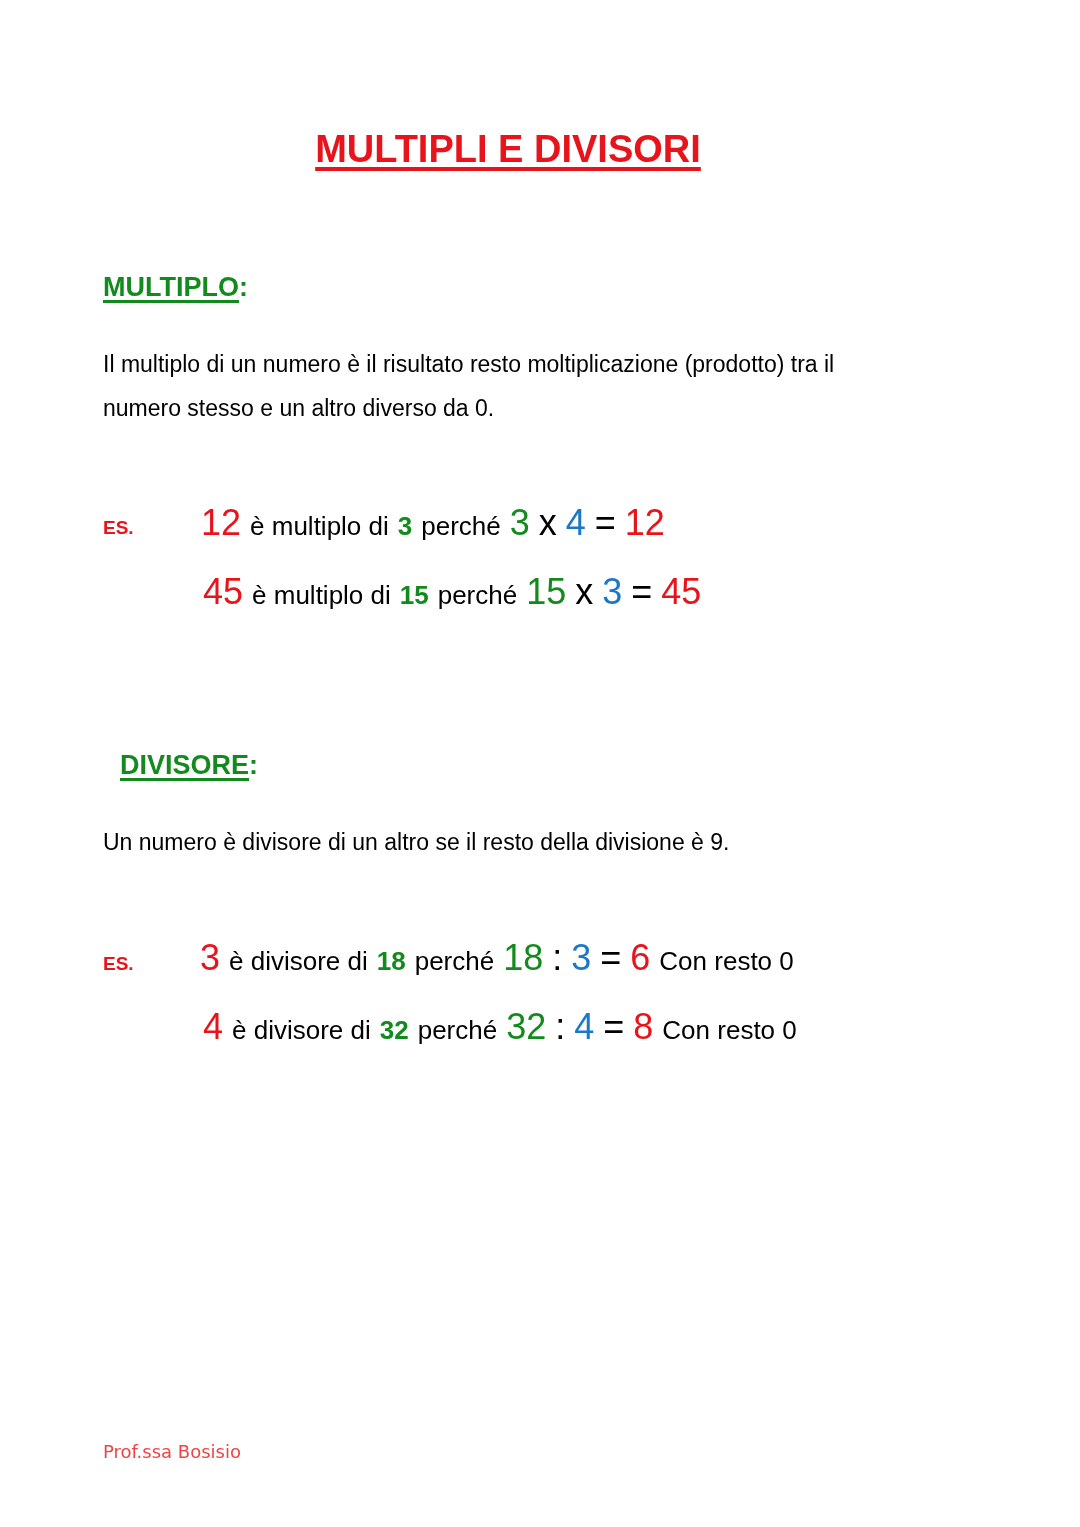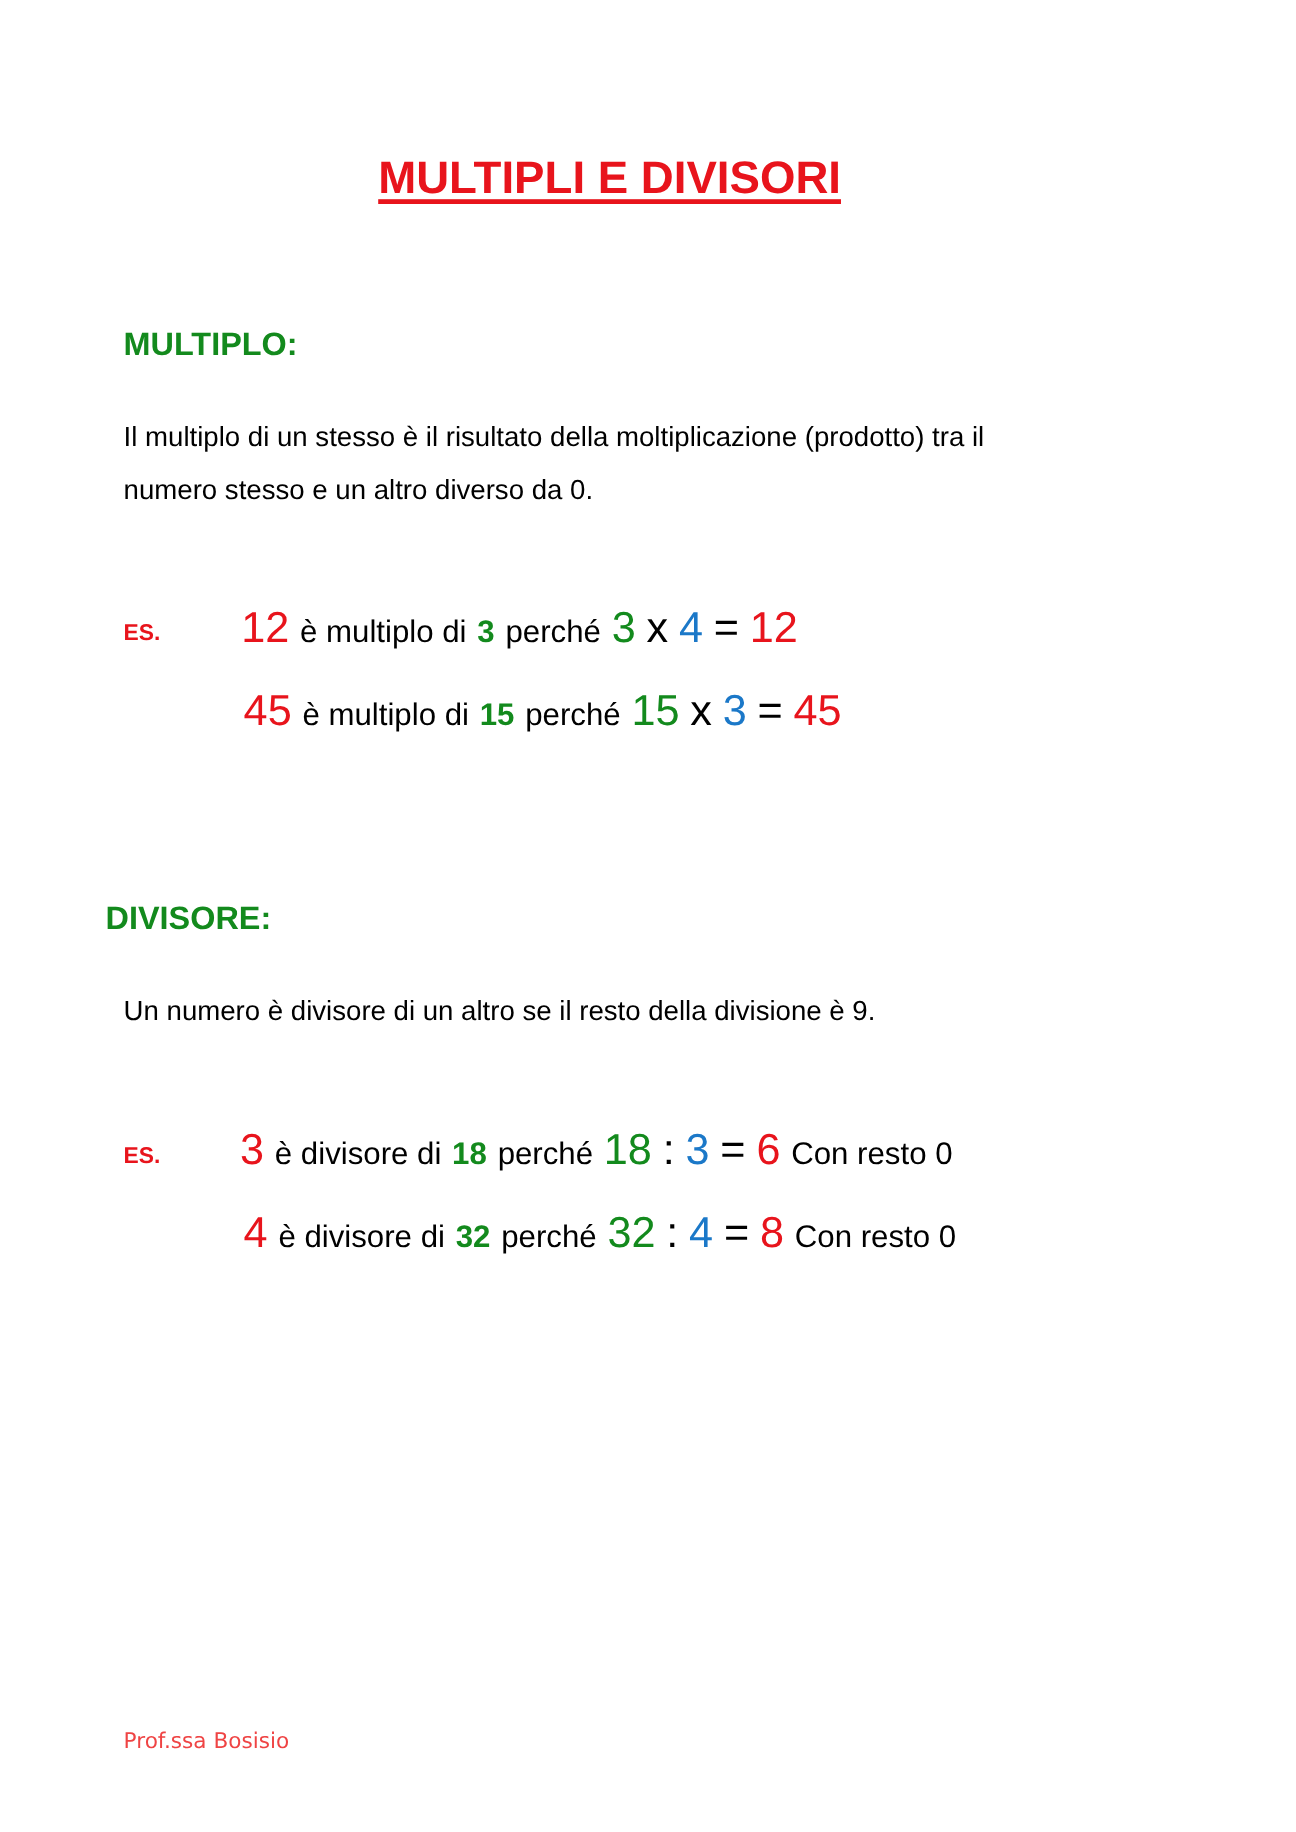--- a/index.html
+++ b/index.html
@@ -7,41 +7,41 @@
       width: 1080px; height: 1527px; position: relative; overflow: hidden;
       font-family: "Liberation Sans", sans-serif; color: #000;
     }
     .abs { position: absolute; white-space: nowrap; }
     .title {
       left: 0; width: 1016px; top: 128px; text-align: center;
       font-size: 38px; font-weight: bold; color: #e8141c;
       text-decoration: underline; text-decoration-thickness: 4px; text-underline-offset: 5px;
     }
     .heading { font-size: 27px; font-weight: bold; color: #138a1d; }
-    .heading .word { text-decoration-thickness: 3px; text-underline-offset: 4px; }
+    .heading .word { text-decoration: underline; text-decoration-thickness: 3px; text-underline-offset: 4px; }
     .para { font-size: 23px; line-height: 44px; left: 103px; }
     .es { font-size: 19px; font-weight: bold; color: #e8141c; left: 103px; }
     .ex { font-size: 26px; display: flex; align-items: baseline; }
     .ex span { margin-right: 9px; }
     .big { font-size: 36px; }
     .red { color: #e8141c; }
     .green { color: #138a1d; }
     .blue { color: #1b78c8; }
     .bold { font-weight: bold; }
     .footer { left: 103px; top: 1441px; font-size: 18px; font-family: "DejaVu Sans", sans-serif; color: #ef4444; }
   </style>
 </head>
 <body>
 
 <div class="abs title">MULTIPLI E DIVISORI</div>
 
 <div class="abs heading" style="left:103px; top:272px;">
   <span class="word">MULTIPLO</span><span>:</span>
 </div>
-<div class="abs para" style="top:342px;">Il multiplo di un stesso è il risultato della moltiplicazione (prodotto) tra il</div>
+<div class="abs para" style="top:342px;">Il multiplo di un numero è il risultato resto moltiplicazione (prodotto) tra il</div>
 <div class="abs para" style="top:386px;">numero stesso e un altro diverso da 0.</div>
 
 <div class="abs es" style="top:517px;">ES.</div>
 
 <div class="abs ex" style="left:201px; top:502px;">
   <span class="big red">12</span>
   <span>è multiplo di</span>
   <span class="green bold">3</span>
   <span>perché</span>
   <span class="big green">3</span>
@@ -56,21 +56,21 @@
   <span>è multiplo di</span>
   <span class="green bold">15</span>
   <span>perché</span>
   <span class="big green">15</span>
   <span class="big">x</span>
   <span class="big blue">3</span>
   <span class="big">=</span>
   <span class="big red">45</span>
 </div>
 
-<div class="abs heading" style="left:88px; top:750px;">
+<div class="abs heading" style="left:120px; top:750px;">
   <span class="word">DIVISORE</span><span>:</span>
 </div>
 <div class="abs para" style="top:820px;">Un numero è divisore di un altro se il resto della divisione è 9.</div>
 
 <div class="abs es" style="top:953px;">ES.</div>
 
 <div class="abs ex" style="left:200px; top:937px;">
   <span class="big red">3</span>
   <span>è divisore di</span>
   <span class="green bold">18</span>

